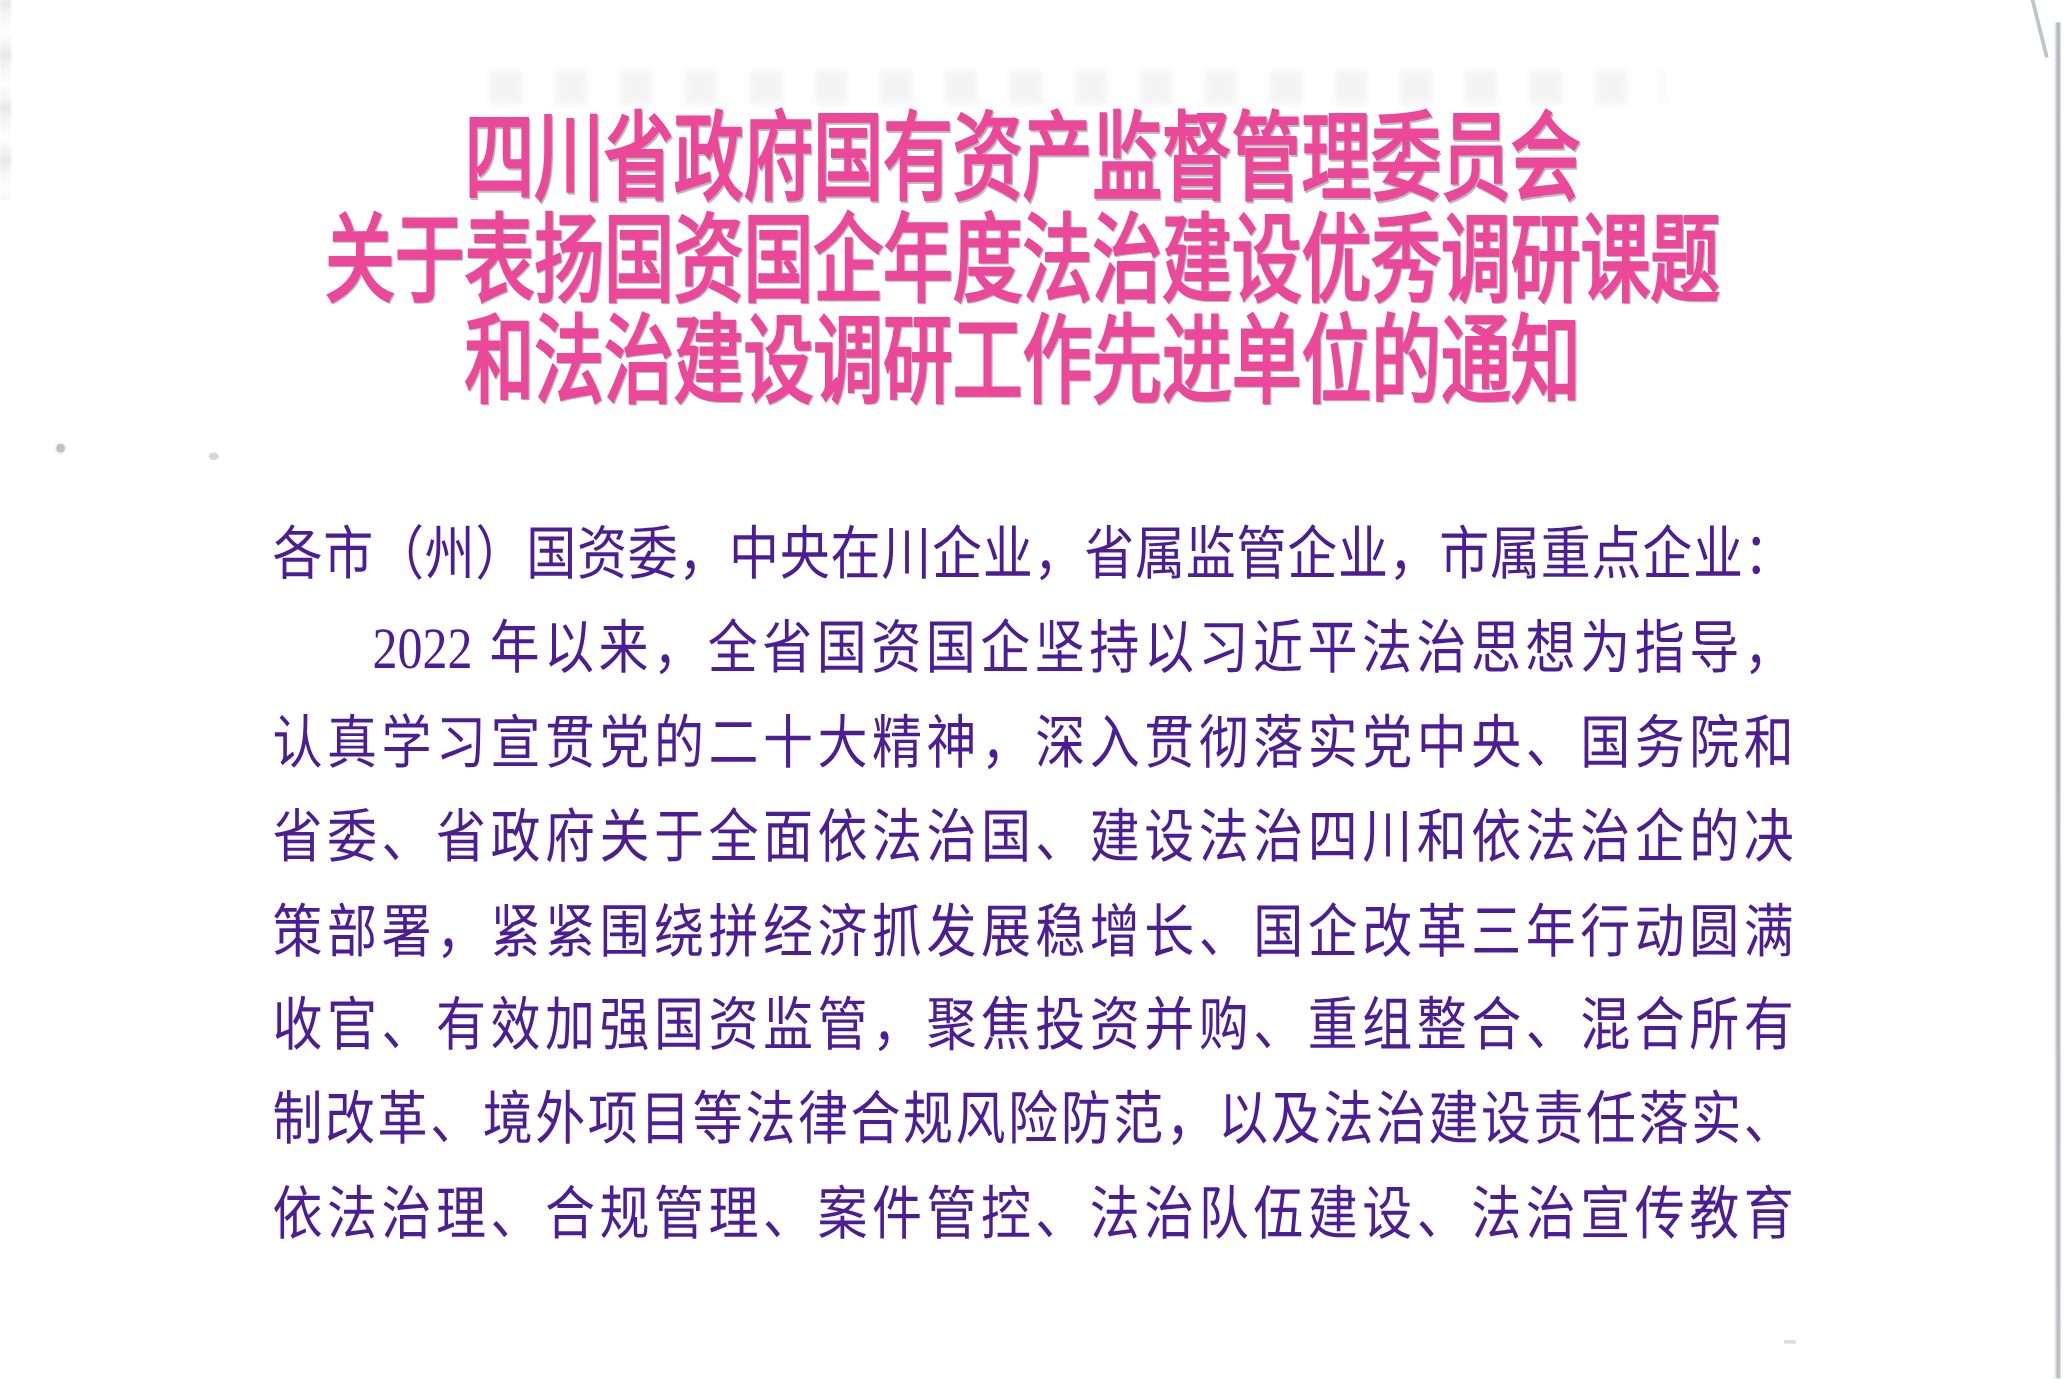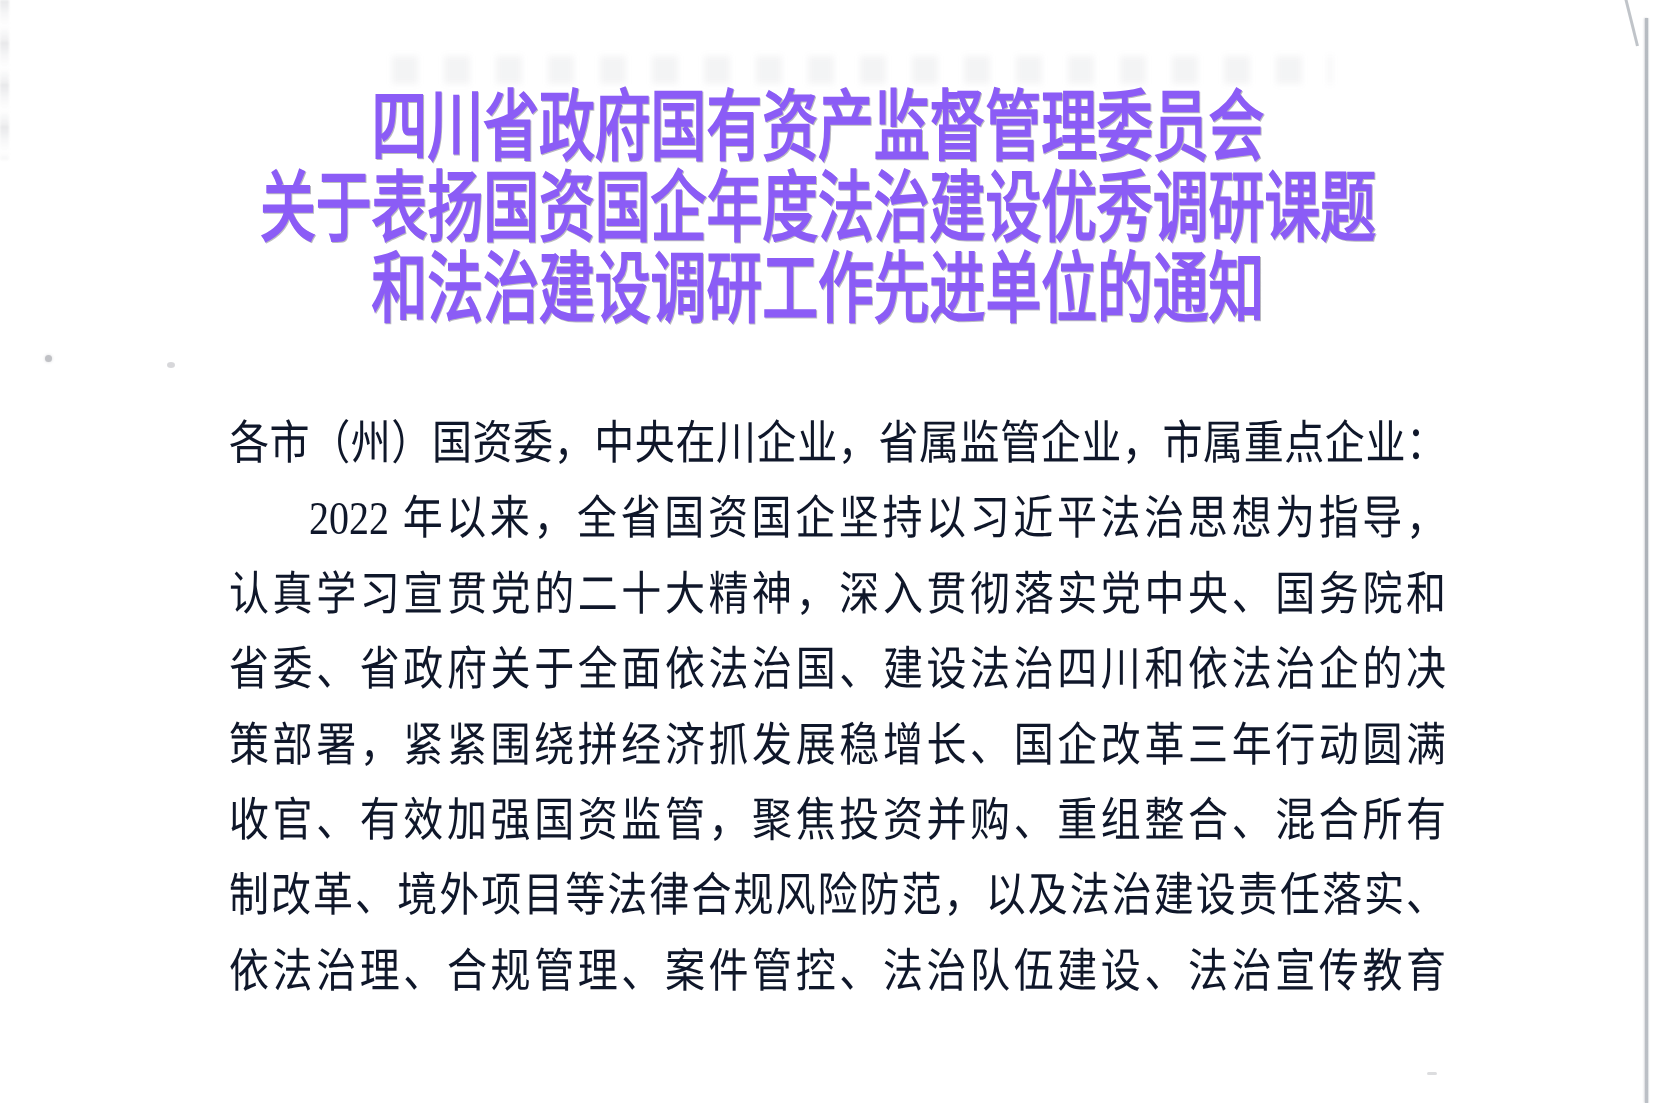--- a/index.html
+++ b/index.html
@@ -16,41 +16,41 @@
     font-family: "Liberation Serif", "DejaVu Serif", serif;
   }
 
   
   .title-block {
     position: absolute;
     left: 0;
     top: 88px;
     width: 1636px;
     text-align: center;
-    color: #8b5cf6;
+    color: #ec4899;
   }
   .title-line {
     height: 81px;
     line-height: 81px;
     font-size: 60px;
     font-weight: 700;
     letter-spacing: 0px;
     transform: scale(0.93, 1.3);
     transform-origin: 50% 50%;
     white-space: nowrap;
     text-shadow: 1px 1px 0 rgba(59,61,68,0.35);
   }
 
   
   .body-block {
     position: absolute;
-    left: 229px;
+    left: 218px;
     top: 406px;
     width: 1217px;
-    color: #0f172a;
+    color: #4c1d95;
   }
   .body-line {
     height: 75.4px;
     line-height: 75.4px;
     font-size: 40px;
     text-align: justify;
     text-align-last: justify;
     transform: scale(1, 1.17);
     transform-origin: 50% 50%;
     white-space: nowrap;

